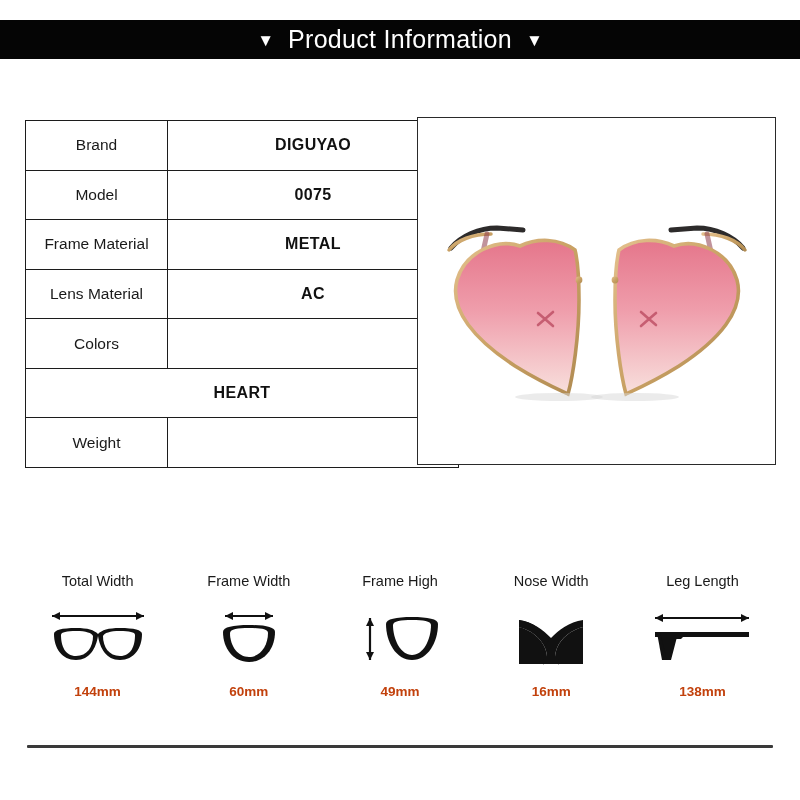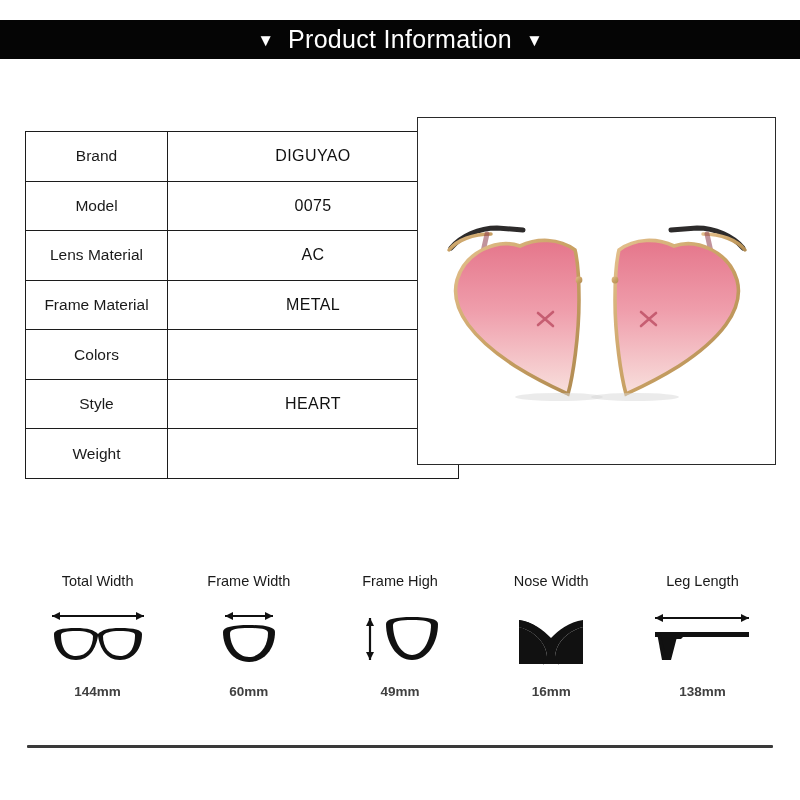--- a/index.html
+++ b/index.html
@@ -45,21 +45,21 @@
     font-size: 17px;
     line-height: 1;
     position: relative;
     top: 1px;
   }
 
   
   .spec-table {
     position: absolute;
     left: 25px;
-    top: 131px;
+    top: 120px;
     width: 434px;
     height: 348px;
     border: 1.6px solid #1c1c1c;
     border-collapse: collapse;
     display: flex;
     flex-direction: column;
   }
   .spec-row {
     flex: 1 1 0;
     display: flex;
@@ -76,21 +76,21 @@
     font-size: 15.5px;
     font-weight: 400;
     color: #1a1a1a;
   }
   .spec-value {
     flex: 1;
     display: flex;
     align-items: center;
     justify-content: center;
     font-size: 16px;
-    font-weight: 400;
+    font-weight: 700;
     color: #111111;
     letter-spacing: 0.4px;
   }
 
   
   .image-box {
     position: absolute;
     left: 417px;
     top: 117px;
     width: 359px;
@@ -136,21 +136,21 @@
   .measure-glyph {
     height: 64px;
     margin-top: 16px;
     display: flex;
     align-items: center;
     justify-content: center;
   }
   .measure-value {
     font-size: 13.5px;
     font-weight: 700;
-    color: #404040;
+    color: #c2410c;
     margin-top: 16px;
     line-height: 1;
   }
 
   
   .bottom-rule {
     position: absolute;
     left: 27px;
     top: 745px;
     width: 746px;
@@ -176,35 +176,34 @@
       <div class="spec-label">Brand</div>
       <div class="spec-value">DIGUYAO</div>
     </div>
 
     <div class="spec-row">
       <div class="spec-label">Model</div>
       <div class="spec-value">0075</div>
     </div>
 
     <div class="spec-row">
+      <div class="spec-label">Frame Material</div>
+      <div class="spec-value">METAL</div>
+    </div>
+
+    <div class="spec-row">
       <div class="spec-label">Lens Material</div>
       <div class="spec-value">AC</div>
     </div>
 
     <div class="spec-row">
-      <div class="spec-label">Frame Material</div>
-      <div class="spec-value">METAL</div>
-    </div>
-
-    <div class="spec-row">
       <div class="spec-label">Colors</div>
     </div>
 
     <div class="spec-row">
-      <div class="spec-label">Style</div>
       <div class="spec-value">HEART</div>
     </div>
 
     <div class="spec-row">
       <div class="spec-label">Weight</div>
     </div>
 
   </div>
 
   <div class="image-box">

